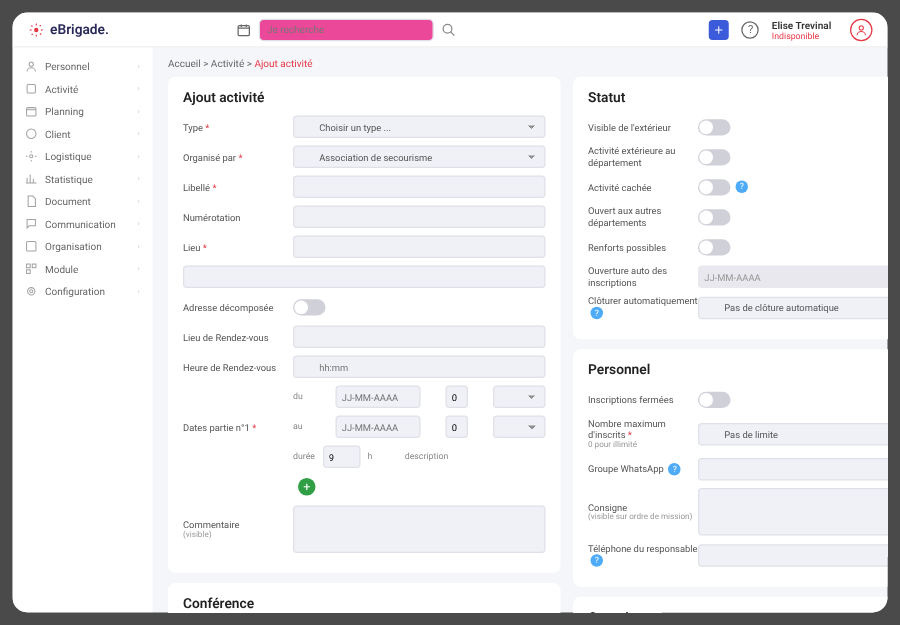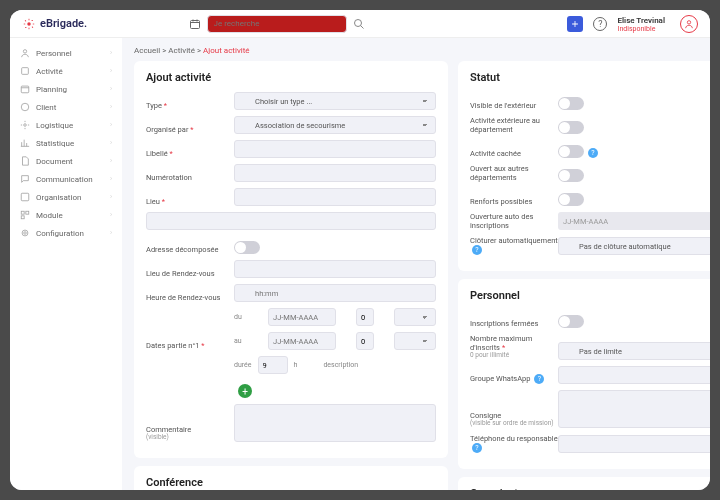--- a/index.html
+++ b/index.html
@@ -3,42 +3,42 @@
 <meta charset="utf-8">
 <style>
 *{box-sizing:border-box;margin:0;padding:0;font-family:-apple-system,BlinkMacSystemFont,'Segoe UI',Roboto,sans-serif}
 body{background:#4a4a4a;width:720px;height:500px;overflow:hidden;font-size:9px;color:#333}
 .app{background:#f5f6fa;width:700px;height:480px;margin:10px;border-radius:12px;overflow:hidden;display:flex;flex-direction:column}
 .topbar{height:28px;display:flex;align-items:center;padding:0 12px;background:#fff;border-bottom:1px solid #eee}
 .logo{display:flex;gap:4px;font-weight:600;font-size:11px;color:#2a2a5a}
 .logo-icon{width:14px;height:14px;color:#e63946}
 .searchwrap{margin-left:auto;margin-right:auto;display:flex;align-items:center;gap:6px}
 .calicon{width:12px;height:12px;color:#666}
-.search{width:140px;height:18px;border:1px solid #e0e0e8;border-radius:4px;padding:0 6px;font-size:8px;background:#b91c1c}
+.search{width:140px;height:18px;border:1px solid #e0e0e8;border-radius:4px;padding:0 6px;font-size:8px;background:#ec4899}
 .searchbtn{width:12px;height:12px;color:#888}
 .topright{display:flex;align-items:center;gap:10px;margin-left:auto}
 .plusbtn{width:16px;height:16px;background:#3b5bdb;border-radius:3px;color:#fff;display:flex;align-items:center;justify-content:center}
 .helpicon{width:14px;height:14px;color:#666;border:1.5px solid #666;border-radius:50%;display:flex;align-items:center;justify-content:center;font-size:9px}
 .user{display:flex;align-items:flex-end;gap:15px}
 .username{font-size:8px;font-weight:600;line-height:1}
 .userstatus{font-size:7px;color:#e63946}
 .avatar{width:18px;height:18px;border:1.5px solid #e63946;border-radius:50%;display:flex;align-items:center;justify-content:center}
 .body{flex:1;display:flex;overflow:hidden}
 .sidebar{width:112px;background:#fff;padding:6px 0;overflow-y:auto}
 .sideitem{display:flex;align-items:center;padding:4px 10px;gap:6px;color:#666;font-size:8px;cursor:pointer}
 .sideitem .sicon{width:10px;height:10px;opacity:.6}
 .sidechev{margin-left:auto;opacity:.3;font-size:7px}
 .main{flex:1;padding:8px 12px;overflow-y:auto}
 .breadcrumb{font-size:8px;color:#666;margin-bottom:6px}
 .breadcrumb .cur{color:#e63946}
 .cols{display:flex;gap:10px}
 .col{flex:1;display:flex;flex-direction:column;gap:8px}
 .card{background:#fff;border-radius:6px;padding:10px 12px}
 .cardtitle{font-size:11px;font-weight:600;margin-bottom:8px;color:#222}
-.field{display:flex;align-items:flex-end;margin-bottom:6px;min-height:18px}
+.field{display:flex;align-items:center;margin-bottom:6px;min-height:18px}
 .label{width:88px;font-size:7.5px;color:#555;flex-shrink:0;line-height:1.2}
 .sublabel{display:block;font-size:6.5px;color:#999;}
 .req{color:#e63946}
 .help{display:inline-flex;width:10px;height:10px;background:#4dabf7;color:#fff;border-radius:50%;align-items:center;justify-content:center;font-size:7px;margin-left:2px}
 .input,.select{flex:1;height:18px;border:1px solid #e0e0e8;border-radius:3px;background:#f0f1f7;font-size:7.5px;padding:0 20px;color:#555}
 .select{appearance:none;background-image:linear-gradient(45deg,transparent 50%,#888 50%),linear-gradient(135deg,#888 50%,transparent 50%);background-position:calc(100% - 10px) 7px,calc(100% - 7px) 7px;background-size:3px 3px;background-repeat:no-repeat}
 .toggle{width:26px;height:13px;background:#d0d0d8;border-radius:7px;position:relative;flex-shrink:0}
 .toggle::after{content:'';position:absolute;width:11px;height:11px;background:#fff;border-radius:50%;top:1px;left:1px}
 .dateline{display:flex;gap:20px;align-items:center;flex:1}
 .dateline .au{font-size:7px;color:#888;width:14px}

